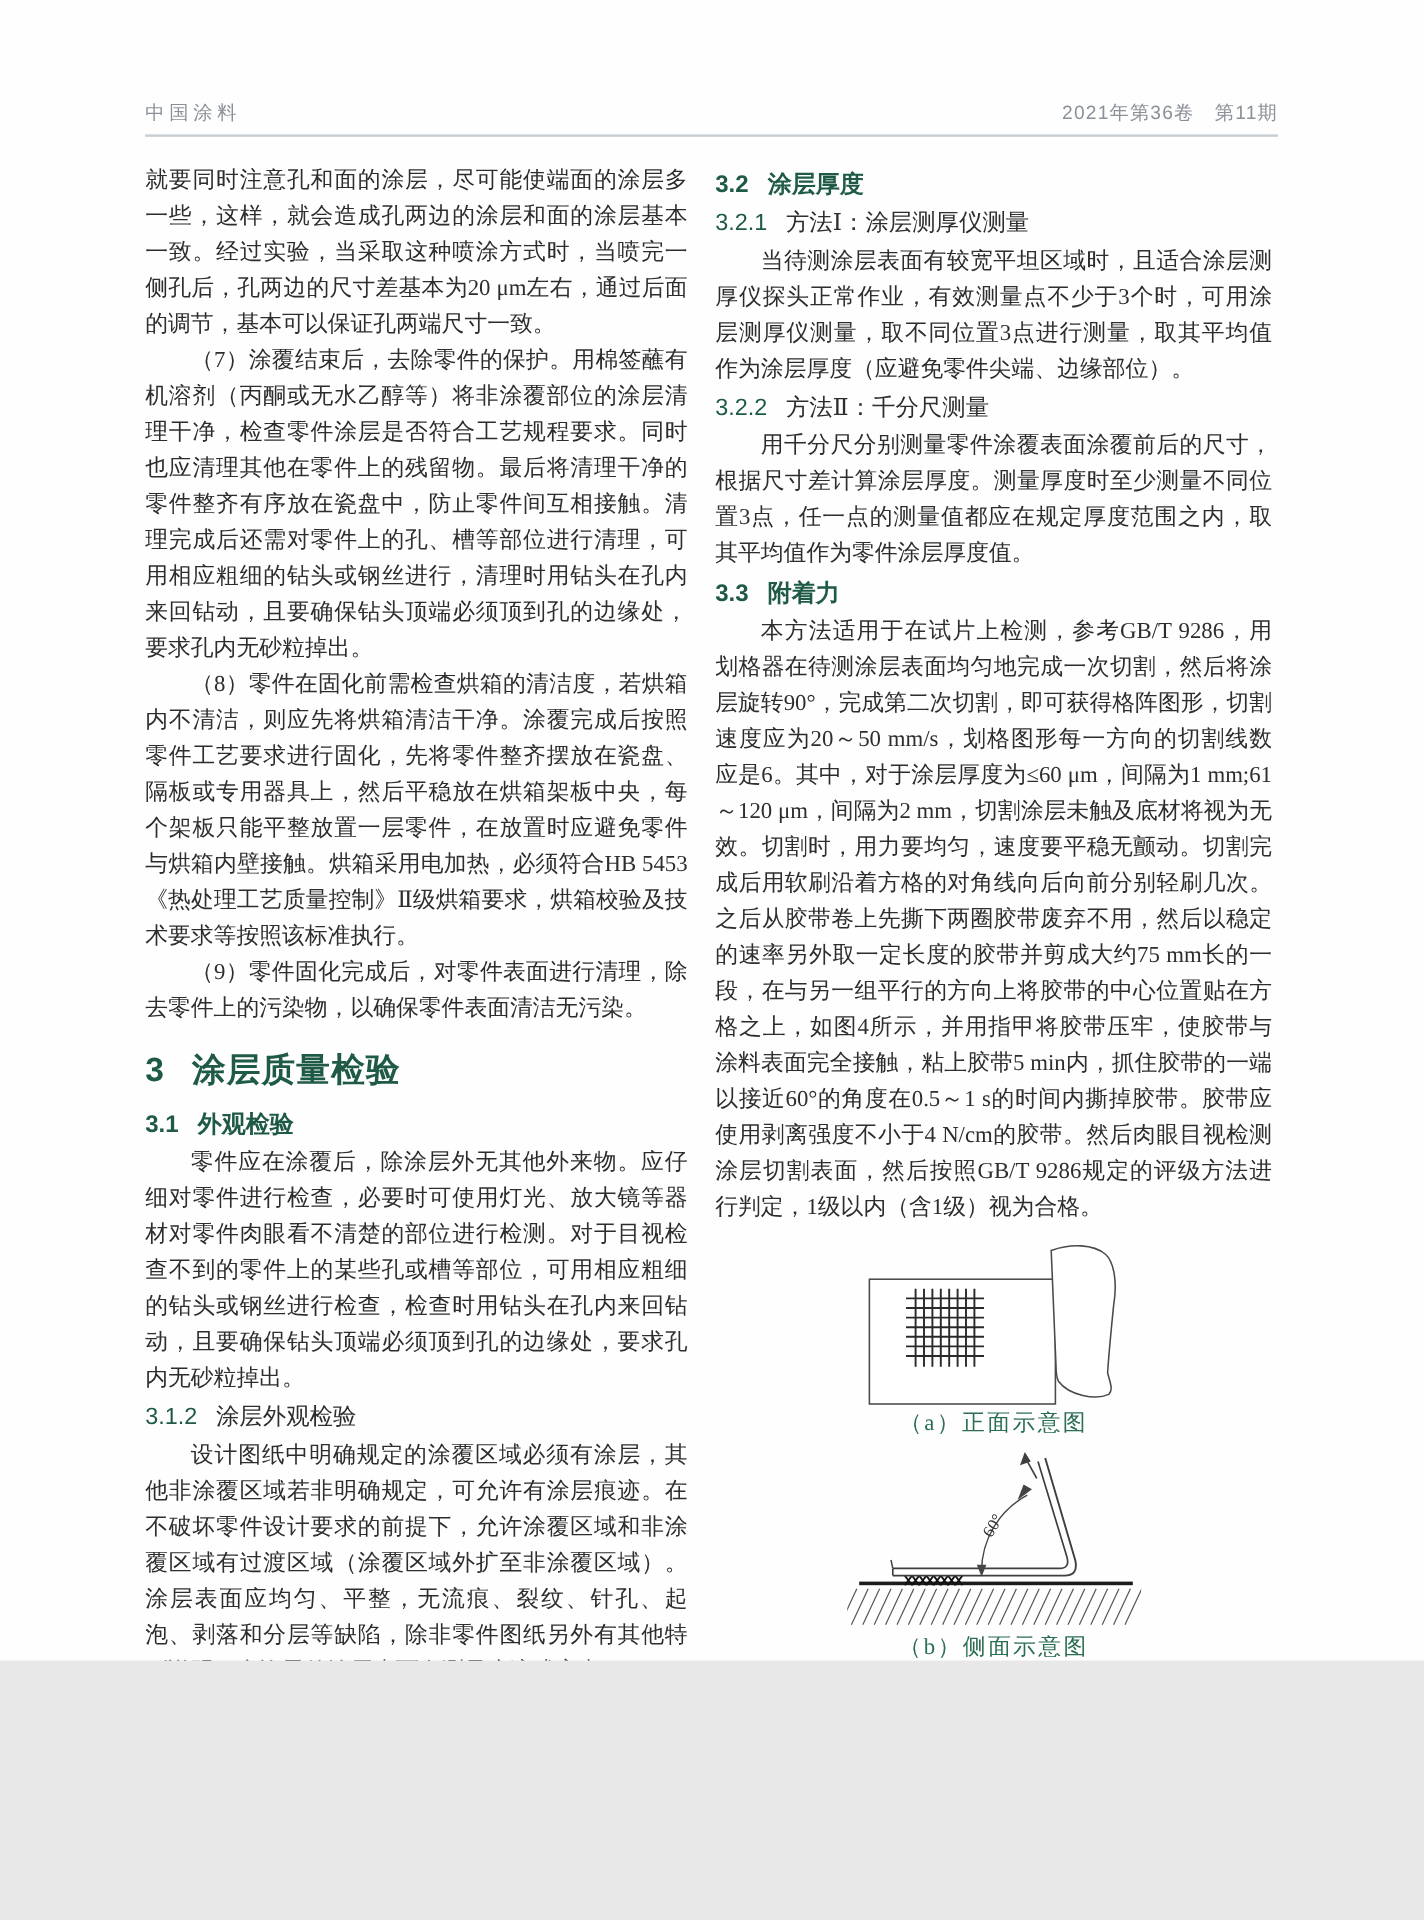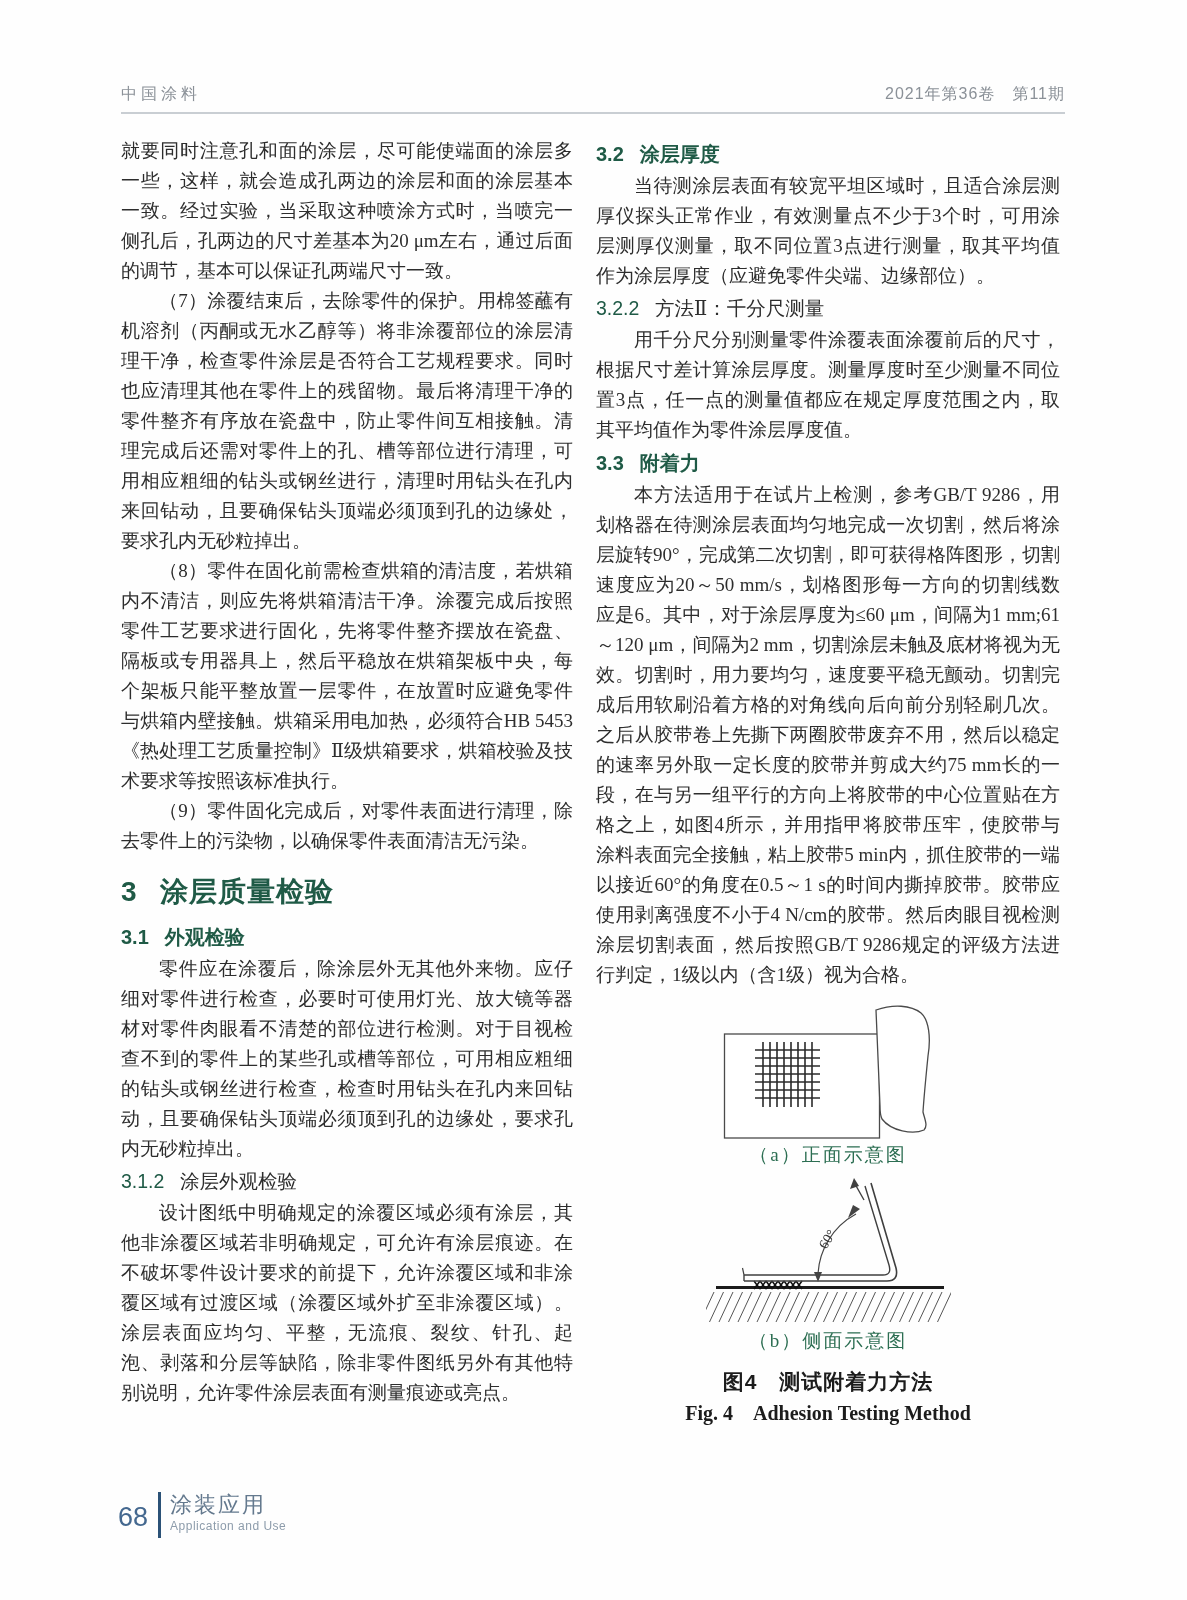--- a/index.html
+++ b/index.html
@@ -1,18 +1,18 @@
 <!DOCTYPE html>
 <html><head>
 <meta charset="utf-8">
 <style>
   html,body{margin:0;padding:0;background:#e8e8e8;}
   .page{
     position:relative;
-    width:1187px;height:1600px;
+    width:1187px;height:1384px;
     margin:0 auto;
     background:#fefefe;
     overflow:hidden;
     font-family:"Liberation Serif","DejaVu Serif",serif;
     color:#2d2d2d;
     box-sizing:border-box;
     padding:84px 122px 0 121px;
   }
   
   .pg-header{
@@ -114,20 +114,23 @@
 
       <div class="h3">
         <span class="hnum">3.1.2</span><span>涂层外观检验</span>
       </div>
       <p class="body">设计图纸中明确规定的涂覆区域必须有涂层，其他非涂覆区域若非明确规定，可允许有涂层痕迹。在不破坏零件设计要求的前提下，允许涂覆区域和非涂覆区域有过渡区域（涂覆区域外扩至非涂覆区域）。涂层表面应均匀、平整，无流痕、裂纹、针孔、起泡、剥落和分层等缺陷，除非零件图纸另外有其他特别说明，允许零件涂层表面有测量痕迹或亮点。</p>
     </div>
 
     <div class="col col-right">
       <div class="h2">
         <span class="hnum">3.2</span><span>涂层厚度</span>
+      </div>
+      <div class="h3">
+        <span class="hnum">3.2.1</span><span>方法Ⅰ：涂层测厚仪测量</span>
       </div>
       <p class="body">当待测涂层表面有较宽平坦区域时，且适合涂层测厚仪探头正常作业，有效测量点不少于3个时，可用涂层测厚仪测量，取不同位置3点进行测量，取其平均值作为涂层厚度（应避免零件尖端、边缘部位）。</p>
 
       <div class="h3">
         <span class="hnum">3.2.2</span><span>方法Ⅱ：千分尺测量</span>
       </div>
       <p class="body">用千分尺分别测量零件涂覆表面涂覆前后的尺寸，根据尺寸差计算涂层厚度。测量厚度时至少测量不同位置3点，任一点的测量值都应在规定厚度范围之内，取其平均值作为零件涂层厚度值。</p>
 
       <div class="h2">
         <span class="hnum">3.3</span><span>附着力</span>

